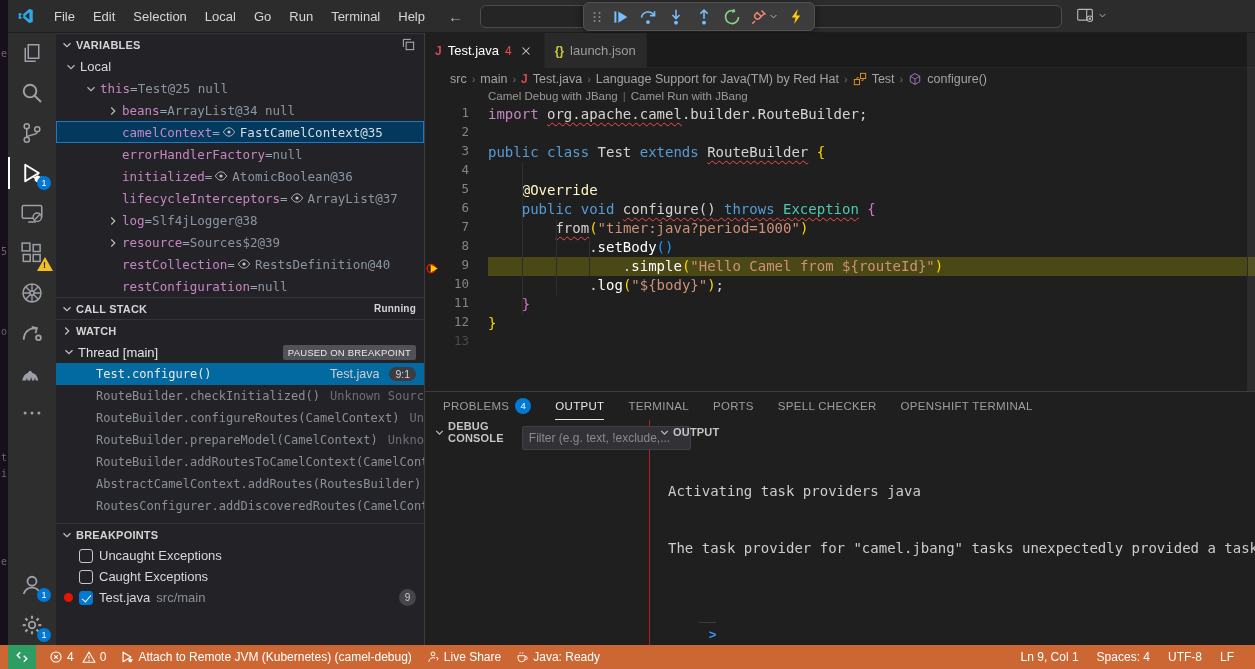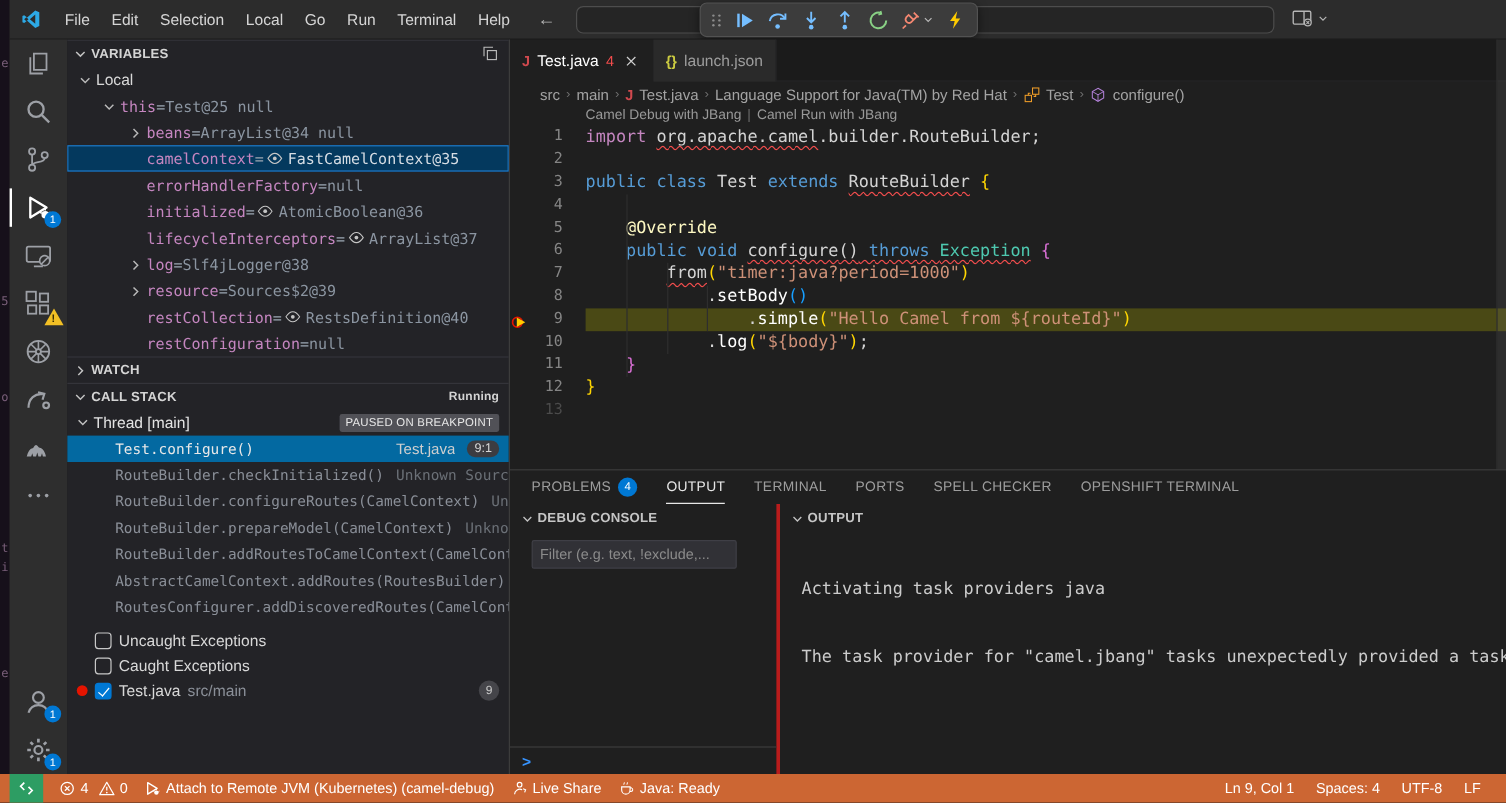--- a/index.html
+++ b/index.html
@@ -101,21 +101,21 @@
   .guide{position:absolute;width:1px;background:#2e2e2e}
   #scrollstrip{left:1247px;top:33px;width:8px;height:612px;background:rgba(151,151,151,.12);border-left:1px solid #2b2b2b}
 
   
   #panel{left:425px;top:391px;width:830px;height:254px;background:#1f1f1f;border-top:1px solid #3c3c3c;display:flex;flex-direction:column}
   #ptabs{height:28px;display:flex;align-items:center;padding-left:18px;gap:24px;font-size:11.5px;color:#9d9d9d;letter-spacing:.3px}
   .ptab{height:28px;display:flex;align-items:center;gap:6px}
   .ptab.active{color:#e7e7e7;box-shadow:inset 0 -1px 0 #e7e7e7}
   .pbadge{background:#0078d4;color:#fff;min-width:16px;height:16px;border-radius:8px;font-size:9.5px;line-height:16px;text-align:center;padding:0 3px}
   #psplit{flex:1;display:flex;min-height:0}
-  #dcpane{width:225px;flex:none;border-right:3px solid #b91c1c;display:flex;flex-direction:column}
+  #dcpane{width:225px;flex:none;border-right:1px solid #b91c1c;display:flex;flex-direction:row}
   .phead{height:24px;display:flex;align-items:center;padding-left:8px;font-size:11px;font-weight:bold;color:#c5c5c5;letter-spacing:.2px;gap:2px}
   #dcfilter{margin:6px 8px 0 18px;height:24px;background:#313136;border:1px solid #3f3f46;border-radius:2px;color:#bbb;font-size:12px;padding:0 6px;width:171px;font-family:"Liberation Sans",sans-serif}
   #dcfilter::placeholder{color:#8b8b8b}
   #dcprompt{margin-top:auto;height:23px;border-top:1px solid #3c3c3c;display:flex;align-items:center;padding-left:10px;color:#3794ff;font-weight:bold;font-size:13px}
   #outpane{flex:1;display:flex;flex-direction:column;min-width:0}
   #outlines{padding-left:18px;font:14px/19px "DejaVu Sans Mono",monospace;color:#cccccc;white-space:pre;overflow:hidden}
 
   
   #statusbar{left:0;top:645px;width:1255px;height:24px;background:#cc6633;display:flex;align-items:center;color:#fff;font-size:12px}
   #remoteblk{width:28px;height:24px;margin-left:8px;background:#2d9d63;display:flex;align-items:center;justify-content:center;flex:none}
@@ -536,31 +536,31 @@
   </div>
   <div class="vrow ind2">
     <span class="cv"></span>
     <span class="vname">restConfiguration</span>
       <span class="veq"> = </span>
       <span class="vval">null</span>
   </div>
 
   <div class="sect">
     <svg class="ic chev" width="14" height="14">
-        <use href="#s-chevr"></use>
-      </svg>
-    <span class="ttl">WATCH</span>
+        <use href="#s-chevd"></use>
+      </svg>
+    <span class="ttl">CALL STACK</span>
+    <span class="right">Running</span>
   </div>
 
   <div class="sect">
     <svg class="ic chev" width="14" height="14">
-        <use href="#s-chevd"></use>
-      </svg>
-    <span class="ttl">CALL STACK</span>
-    <span class="right">Running</span>
+        <use href="#s-chevr"></use>
+      </svg>
+    <span class="ttl">WATCH</span>
   </div>
   <div class="thread">
     <svg class="ic chev" width="14" height="14" style="margin-left:-16px;margin-right:2px">
         <use href="#s-chevd"></use>
       </svg>
     <span>Thread [main]</span>
     <span class="pill">PAUSED ON BREAKPOINT</span>
   </div>
   <div class="frame sel">
     <span>Test.configure()</span>
@@ -585,20 +585,26 @@
     </div>
   <div class="frame">
       <span>AbstractCamelContext.addRoutes(RoutesBuilder)</span>
     </div>
   <div class="frame">
       <span>RoutesConfigurer.addDiscoveredRoutes(CamelContext,Li</span>
       <span class="loc"></span>
     </div>
 
   <div class="gap6"></div>
+  <div class="sect">
+    <svg class="ic chev" width="14" height="14">
+        <use href="#s-chevd"></use>
+      </svg>
+    <span class="ttl">BREAKPOINTS</span>
+  </div>
   <div class="bprow">
     <span class="bpspacer"></span>
       <span class="cb"></span>
     <span>Uncaught Exceptions</span>
   </div>
   <div class="bprow">
     <span class="bpspacer"></span>
       <span class="cb"></span>
     <span>Caught Exceptions</span>
   </div>

